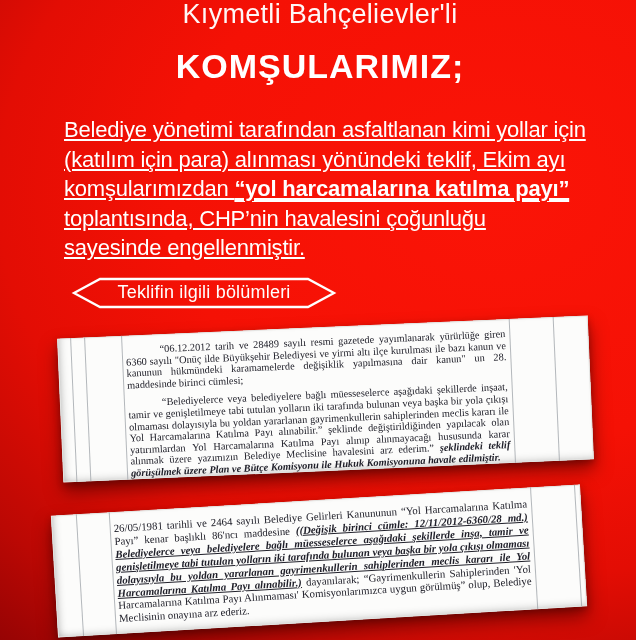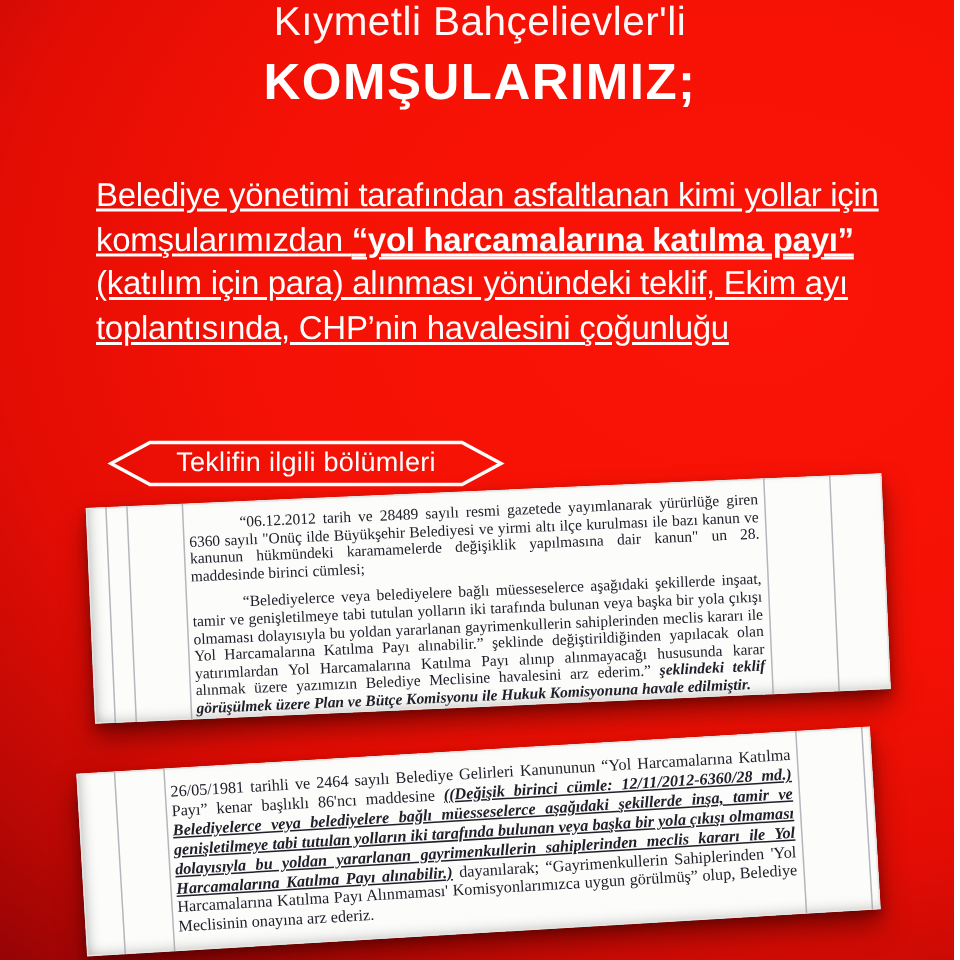--- a/index.html
+++ b/index.html
@@ -5,28 +5,28 @@
   html,body{margin:0;padding:0;}
   body{width:640px;height:640px;overflow:hidden;font-family:"Liberation Sans",sans-serif;}
   .canvas{
     position:relative;width:636px;height:640px;overflow:hidden;
     background:radial-gradient(135% 105% at 78% 30%,
       #fb1407 0%, #f51105 38%, #e30d04 58%, #bb0804 76%, #910304 90%, #750101 100%);
   }
   
   .title{position:absolute;top:-2px;left:0;width:640px;text-align:center;color:#ffffff;}
   .title-l1{font-size:27px;font-weight:400;letter-spacing:.3px;line-height:32px;opacity:.97;}
-  .title-l2{font-size:34px;font-weight:700;letter-spacing:1px;line-height:36px;margin-top:7px;}
+  .title-l2{font-size:34px;font-weight:700;letter-spacing:1px;line-height:36px;margin-top:18px;}
   
   .intro{position:absolute;left:64px;top:115px;width:540px;color:#ffffff;
          font-size:22px;line-height:29.5px;font-weight:400;letter-spacing:-.2px;text-decoration:underline;}
   .intro .iline{white-space:nowrap;}
   .intro .hl{font-weight:700;text-decoration:underline;text-decoration-thickness:2px;text-underline-offset:4px;}
   
-  .badge{position:absolute;left:70px;top:292px;width:268px;height:34px;}
+  .badge{position:absolute;left:70px;top:276px;width:268px;height:34px;}
   .badge svg{position:absolute;left:0;top:0;}
   .badge-label{position:absolute;left:0;top:0;width:268px;height:34px;display:flex;
                align-items:center;justify-content:center;color:#ffffff;font-size:18px;
                letter-spacing:.2px;padding-bottom:2px;box-sizing:border-box;}
   
   .sheet{position:absolute;background:#fcfcfb;color:#20202a;
          font-family:"Liberation Serif",serif;
          box-shadow:0 10px 18px rgba(55,2,2,.55), 0 3px 6px rgba(55,2,2,.35),
                     inset 0 0 0 1px #e4e4e2,
                     inset 7px 0 9px -6px rgba(0,0,0,.30),
@@ -49,23 +49,24 @@
 
 <div class="canvas">
 
   <div class="title">
     <div class="title-l1">Kıymetli Bahçelievler'li</div>
     <div class="title-l2">KOMŞULARIMIZ;</div>
   </div>
 
   <div class="intro">
     <div class="iline">Belediye yönetimi tarafından asfaltlanan kimi yollar için</div>
+    <div class="iline">(katılım için para) alınması yönündeki teklif, Ekim ayı</div>
     <div class="iline"><span>komşularımızdan </span><span class="hl">“yol harcamalarına katılma payı”</span></div>
-    <div class="iline">(katılım için para) alınması yönündeki teklif, Ekim ayı</div>
     <div class="iline">toplantısında, CHP’nin havalesini çoğunluğu</div>
+    <div class="iline">sayesinde engellenmiştir.</div>
   </div>
 
   <div class="badge">
     <svg width="268" height="34" viewBox="0 0 268 34">
       <polygon points="4,17 30,3 238,3 264,17 238,31 30,31" fill="none" stroke="#ffffff" stroke-width="2.3" stroke-linejoin="miter"></polygon>
     </svg>
     <span class="badge-label">Teklifin ilgili bölümleri</span>
   </div>
 
   <div class="sheet sheet1">

